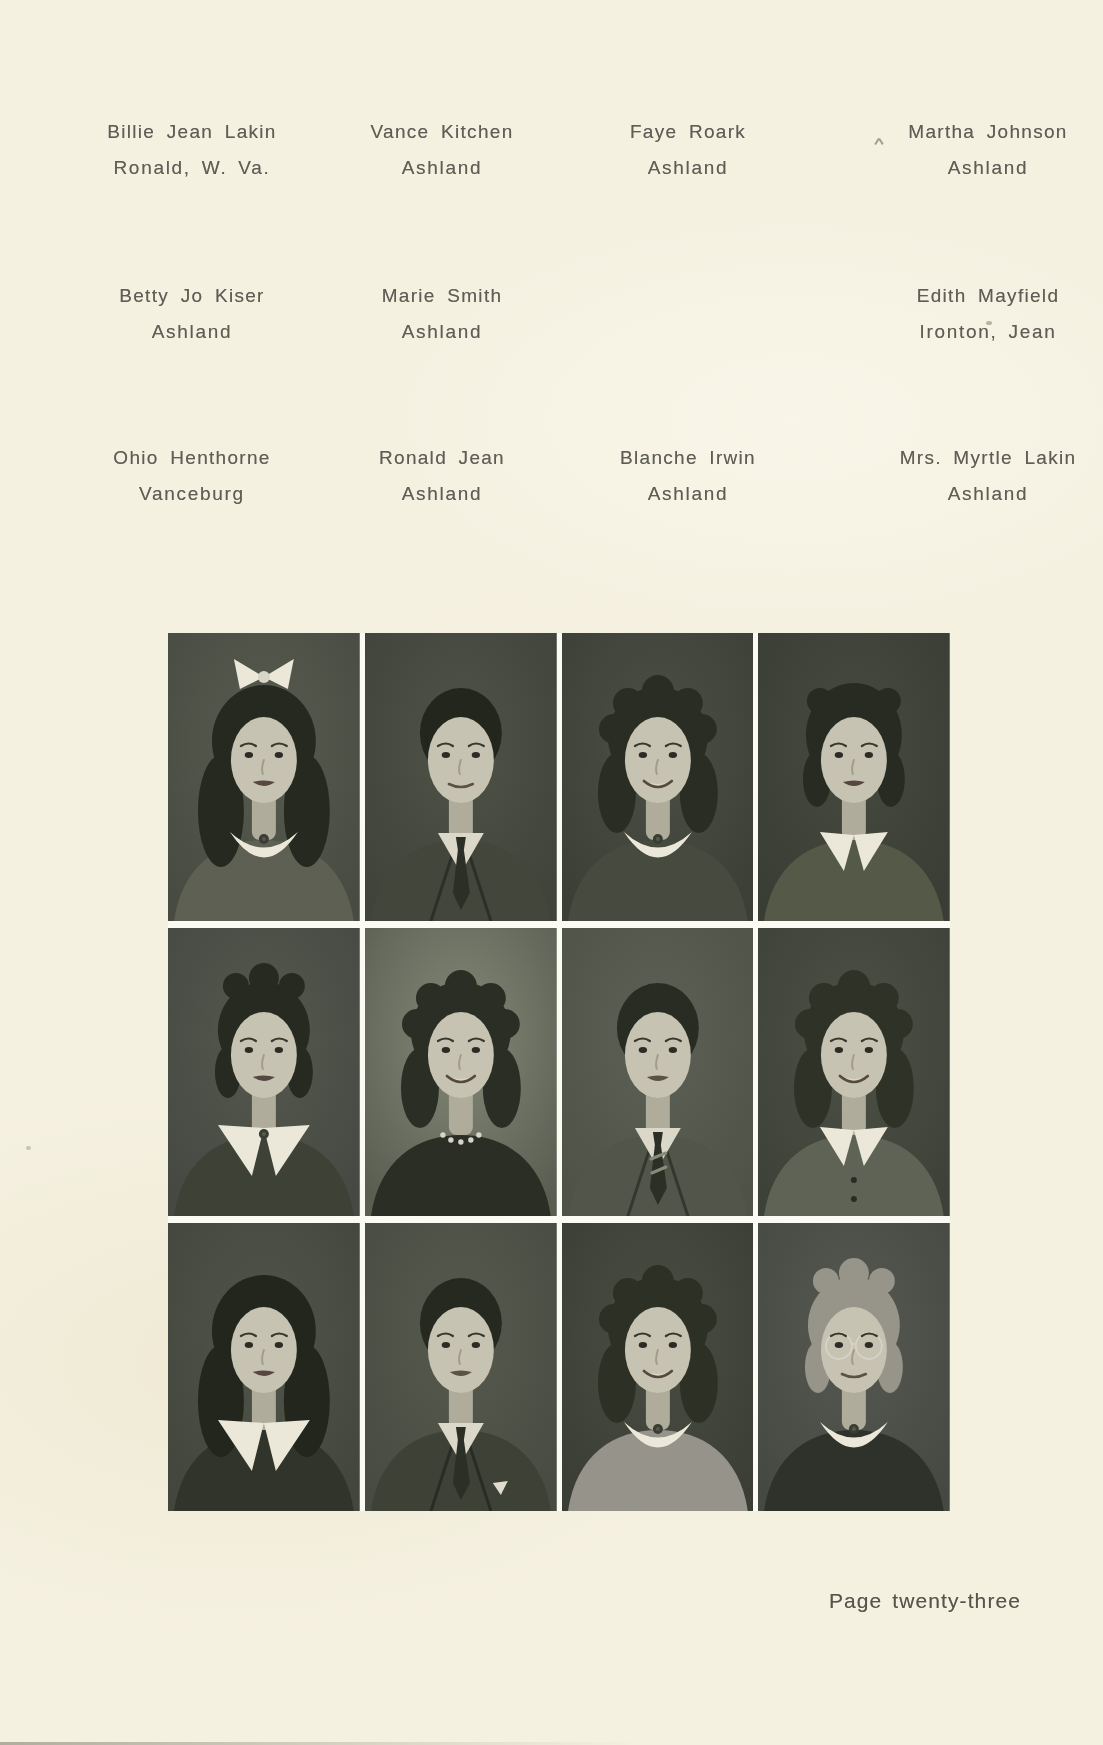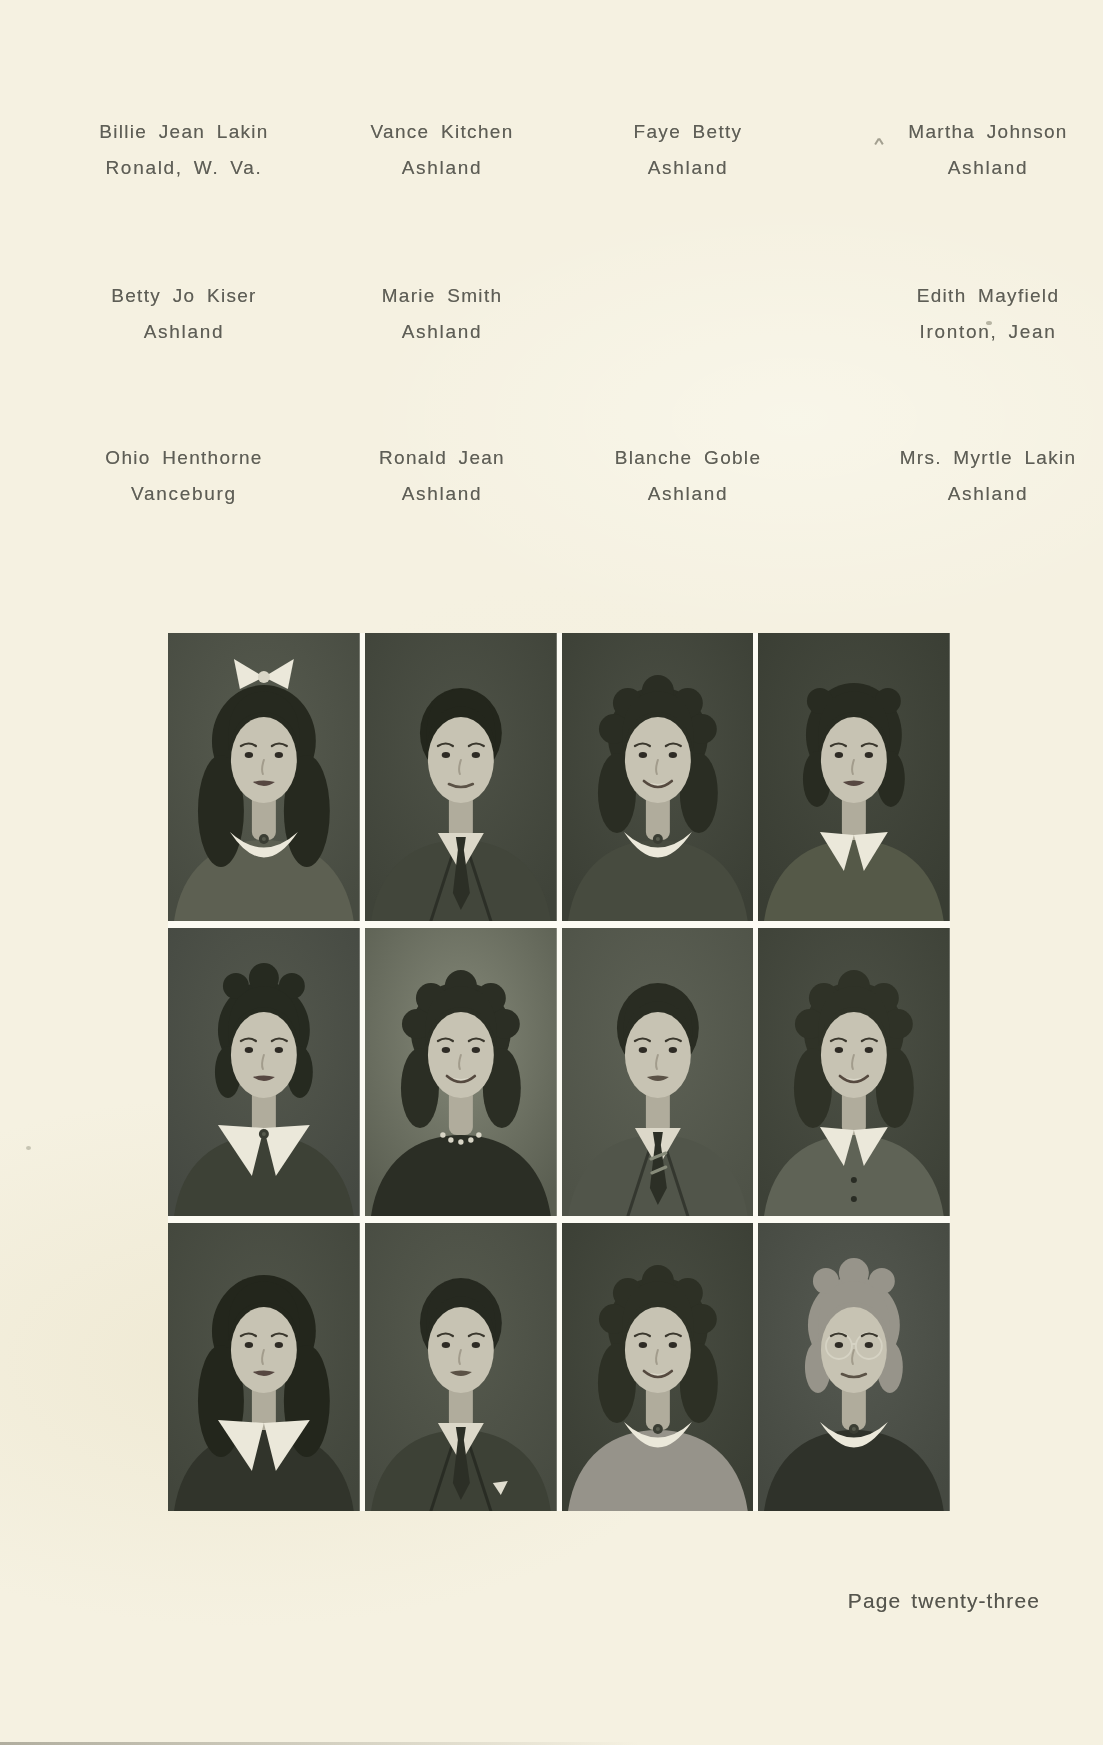--- a/index.html
+++ b/index.html
@@ -16,21 +16,21 @@
     background-image:
       radial-gradient(ellipse 700px 380px at 22% 78%, rgba(225,215,180,.30), transparent 70%),
       radial-gradient(ellipse 600px 300px at 72% 24%, rgba(255,255,248,.35), transparent 72%),
       radial-gradient(ellipse 500px 500px at 50% 55%, rgba(240,234,208,.25), transparent 75%);
     overflow:hidden;
     font-family:"Liberation Sans", sans-serif;
     color:var(--ink,#5e5e56);
   }
   
   .entry{position:absolute;width:260px;text-align:center;}
-  .col1{left:54px}.col2{left:312px}.col3{left:558px}.col4{left:858px}
+  .col1{left:62px}.col2{left:312px}.col3{left:558px}.col4{left:858px}
   .row1{top:120px}.row2{top:284px}.row3{top:446px}
   .sname{
     font-size:19px;line-height:24px;
     letter-spacing:1.3px;word-spacing:5px;
     color:var(--ink,#5e5e56);
     text-shadow:0 0 .5px rgba(95,95,85,.55);
     white-space:nowrap;
   }
   .stown{
     margin-top:12px;
@@ -48,21 +48,21 @@
     grid-template-columns:repeat(4,1fr);
     grid-template-rows:repeat(3,1fr);
     gap:7px 5px;
     background:var(--photo-gap,#fcfbf3);
   }
   .photo{margin:0;padding:0;overflow:hidden;}
   .photo svg{display:block;width:100%;height:100%;}
   
   .footer{
     position:absolute;left:810px;top:1588px;width:230px;
-    text-align:right;
+    text-align:center;
     font-size:21px;line-height:26px;
     letter-spacing:1.1px;word-spacing:3px;
     color:#55554d;
     text-shadow:0 0 .5px rgba(85,85,77,.5);
     white-space:nowrap;
   }
   
   .speck{position:absolute;background:#83816f;border-radius:50%;opacity:.55;}
   .speck.a{left:986px;top:321px;width:6px;height:4px;}
   .speck.b{left:26px;top:1146px;width:5px;height:4px;opacity:.4;}
@@ -82,21 +82,21 @@
 
   <div class="entry col1 row1">
     <div class="sname">Billie Jean Lakin</div>
     <div class="stown">Ronald, W. Va.</div>
   </div>
   <div class="entry col2 row1">
     <div class="sname">Vance Kitchen</div>
     <div class="stown">Ashland</div>
   </div>
   <div class="entry col3 row1">
-    <div class="sname">Faye Betty</div>
+    <div class="sname">Faye Roark</div>
     <div class="stown">Ashland</div>
   </div>
   <div class="entry col4 row1">
     <div class="sname">Martha Johnson</div>
     <div class="stown">Ashland</div>
   </div>
 
   <div class="entry col1 row2">
     <div class="sname">Betty Jo Kiser</div>
     <div class="stown">Ashland</div>
@@ -112,21 +112,21 @@
 
   <div class="entry col1 row3">
     <div class="sname">Ohio Henthorne</div>
     <div class="stown">Vanceburg</div>
   </div>
   <div class="entry col2 row3">
     <div class="sname">Ronald Jean</div>
     <div class="stown">Ashland</div>
   </div>
   <div class="entry col3 row3">
-    <div class="sname">Blanche Goble</div>
+    <div class="sname">Blanche Irwin</div>
     <div class="stown">Ashland</div>
   </div>
   <div class="entry col4 row3">
     <div class="sname">Mrs. Myrtle Lakin</div>
     <div class="stown">Ashland</div>
   </div>
 
   <div class="photo-grid">
     <figure class="photo" aria-label="young woman with full dark hair and white hair bow, rounded light collar with clip, sweater" title="young woman with full dark hair and white hair bow, rounded light collar with clip, sweater">
         <svg xmlns="http://www.w3.org/2000/svg" viewBox="0 0 192 288" preserveAspectRatio="none">

